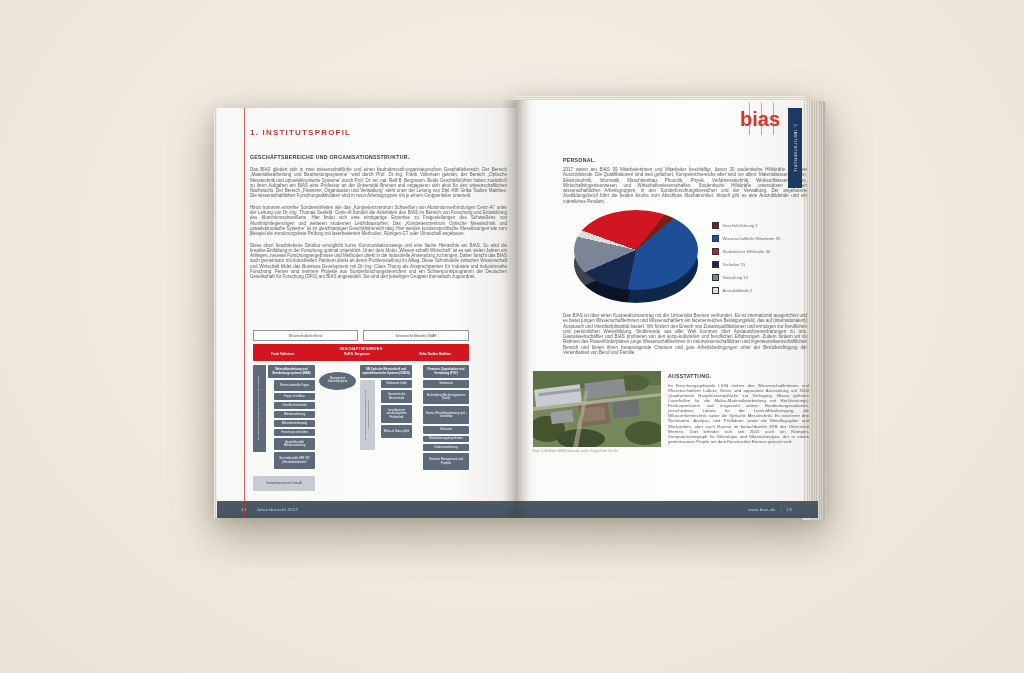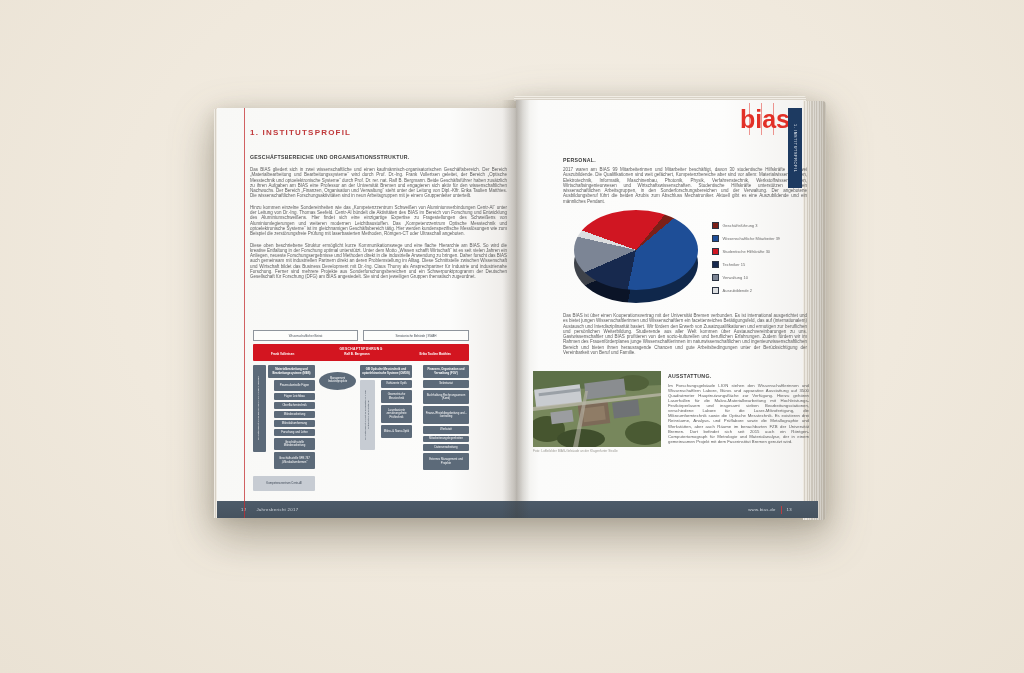--- a/index.html
+++ b/index.html
@@ -57,21 +57,21 @@
     padding:1px;box-sizing:border-box;border-radius:1px;overflow:hidden;}
   .vert{writing-mode:vertical-rl;transform:rotate(180deg);font-size:2.4px;}
   .oval{border-radius:50%;font-size:2.6px;}
   .banner{position:absolute;left:0;top:14px;width:216px;height:17px;background:#d31520;border-radius:1px;
     color:#fff;overflow:hidden;}
   .banner-title{font-size:3.3px;font-weight:bold;text-align:center;margin-top:2.5px;letter-spacing:.4px;}
   .banner-names{display:flex;justify-content:space-between;padding:1.5px 18px 0 18px;font-size:3px;font-weight:bold;}
 
   
   .logo{position:absolute;right:17px;top:5px;width:46px;height:28px;}
-  .logo-text{font-size:25px;font-weight:bold;color:#e23027;letter-spacing:0;line-height:28px;}
+  .logo-text{font-size:20px;font-weight:bold;color:#e23027;letter-spacing:0;line-height:28px;}
   .logo-line{position:absolute;top:-2px;width:.7px;height:32px;background:rgba(226,48,39,.5);}
   .tab{position:absolute;right:1px;top:8px;width:14px;height:80px;background:#1d3a61;z-index:7;
     display:flex;align-items:center;justify-content:center;}
   .tab-label{writing-mode:vertical-rl;color:#e8edf3;font-size:3.8px;letter-spacing:.6px;}
   .rp-heading{position:absolute;font-size:5.2px;font-weight:bold;color:#3a3a3a;letter-spacing:.3px;}
   .rp-par{position:absolute;font-size:4.5px;line-height:1.18;color:#5d5d5d;text-align:justify;}
 
   .pie-wrap{position:absolute;left:58px;top:110px;width:124px;height:96px;}
   .pie-side{position:absolute;left:0;top:13px;width:124px;height:80px;border-radius:50%;}
   .pie-top{position:absolute;left:0;top:0;width:124px;height:80px;border-radius:50%;}

